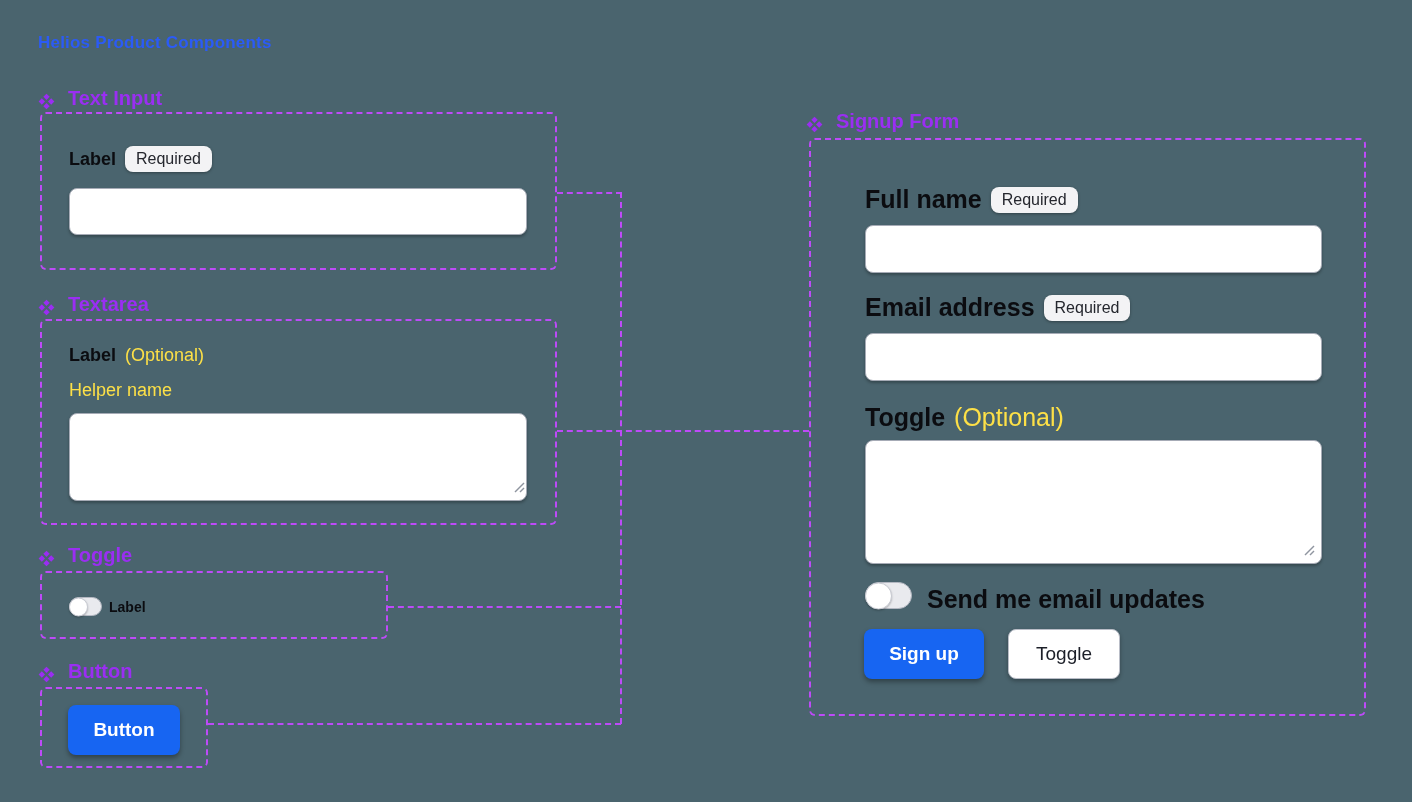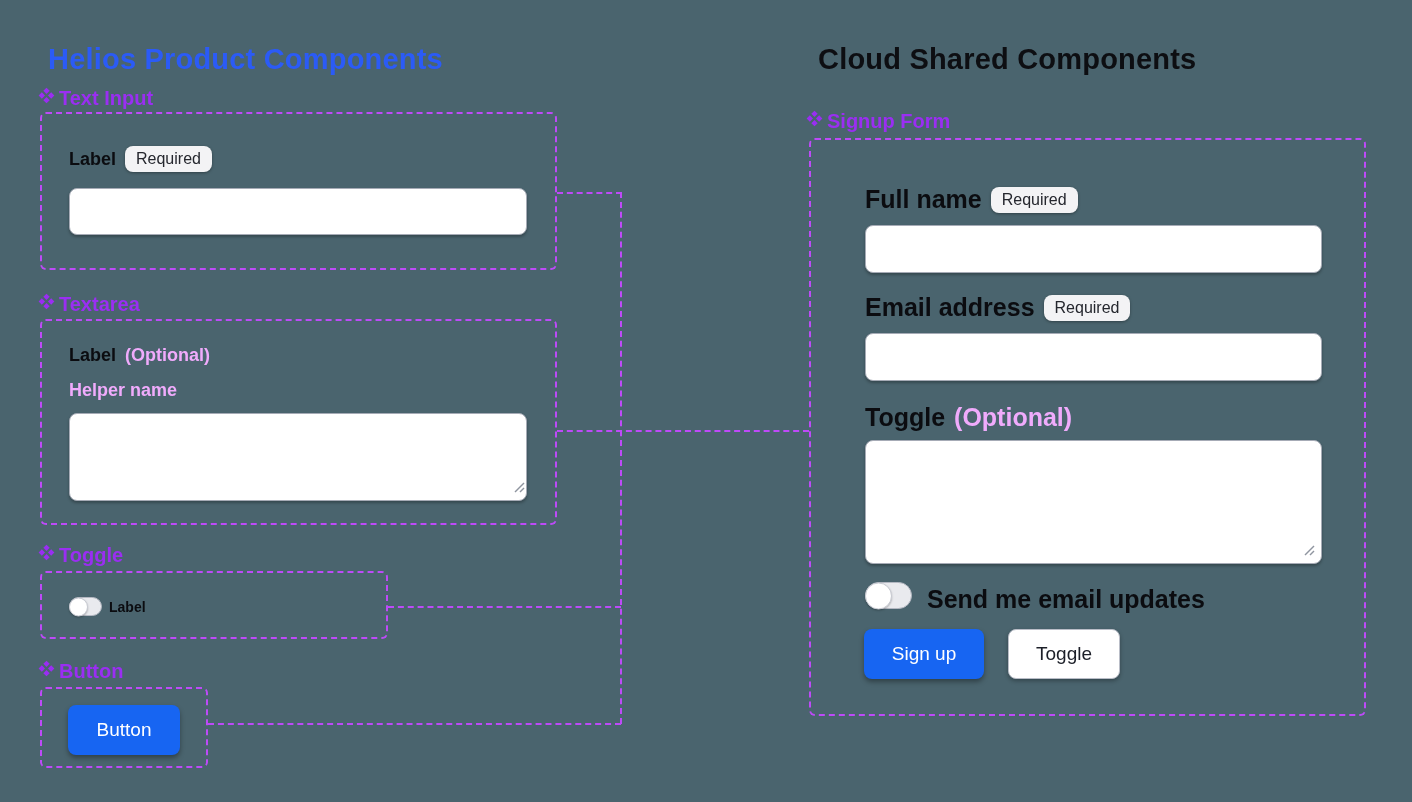--- a/index.html
+++ b/index.html
@@ -8,29 +8,29 @@
     background:#4a646e;
     font-family:"Liberation Sans","DejaVu Sans",sans-serif;
     overflow:hidden;
     position:relative;
   }
   .canvas{position:absolute;inset:0;}
 
   
   .page-title{
     position:absolute;
-    font-size:29px;font-weight:700;letter-spacing:.2px;
-    margin:10px;white-space:nowrap;
+    font-size:17px;font-weight:700;letter-spacing:.2px;
+    margin:0;white-space:nowrap;
   }
   .title-blue{color:#2b5bf6;}
   .title-dark{color:#0d0e12;}
 
   
   .comp-label{
-    position:absolute;display:flex;align-items:flex-start;gap:4px;
+    position:absolute;display:flex;align-items:flex-end;gap:13px;
     color:#9a2ef2;font-size:20px;font-weight:600;white-space:nowrap;
   }
   .comp-label svg{display:block;}
 
   
   .frame{
     position:absolute;
     border:2px dashed #bd4af8;
     border-radius:6px;
     box-sizing:border-box;
@@ -39,21 +39,21 @@
   
   .connector{position:absolute;}
   .connector.h{border-top:2px dashed #bd4af8;height:0;}
   .connector.v{border-left:2px dashed #bd4af8;width:0;}
 
   
   .label-row{position:absolute;display:flex;align-items:center;gap:9px;white-space:nowrap;}
   .field-label{color:#0b0c10;font-weight:700;}
   .fs18{font-size:18px;}
   .fs19{font-size:25px;}
-  .muted{color:#f0abfc;font-weight:700;}
+  .muted{color:#fde047;font-weight:400;}
   .badge{
     background:#f3f3f5;color:#25272e;
     border-radius:8px;padding:3px 11px;
     font-size:16px;line-height:20px;
     box-shadow:0 1px 3px rgba(0,0,0,.35);
   }
 
   
   .ui-input,.ui-textarea{
     position:absolute;box-sizing:border-box;
@@ -80,42 +80,41 @@
   }
   .toggle.sm{width:33px;height:19px;}
   .toggle.sm .knob{width:19px;height:19px;}
   .toggle.lg{width:47px;height:27px;}
   .toggle.lg .knob{width:27px;height:27px;}
   .toggle-label{color:#0b0c10;font-weight:700;position:absolute;white-space:nowrap;}
 
   
   .btn{
     position:absolute;box-sizing:border-box;
-    border-radius:8px;font-family:inherit;font-weight:400;
+    border-radius:8px;font-family:inherit;font-weight:700;
     display:flex;align-items:center;justify-content:center;
     cursor:pointer;white-space:nowrap;
   }
   .btn-primary{
     background:#1765f2;color:#ffffff;border:none;
     font-size:19px;
     box-shadow:0 3px 5px rgba(0,0,0,.35);
   }
   .btn-secondary{
     background:#ffffff;color:#1c1f28;border:1.5px solid #b9bdc7;
     font-size:19px;font-weight:500;
     box-shadow:0 2px 4px rgba(0,0,0,.3);
   }
 </style>
 </head>
 <body>
 
 <div class="canvas">
 
   <h1 class="page-title title-blue" style="left:38px;top:33px">Helios Product Components</h1>
-  <h1 class="page-title title-dark" style="left:808px;top:33px">Cloud Shared Components</h1>
 
   <div class="connector h" style="left:557px;top:192px;width:65px"></div>
   <div class="connector v" style="left:620px;top:192px;height:532px"></div>
   <div class="connector h" style="left:557px;top:430px;width:252px"></div>
   <div class="connector h" style="left:388px;top:606px;width:233px"></div>
   <div class="connector h" style="left:208px;top:723px;width:413px"></div>
 
   <div class="comp-label" style="left:38px;top:87px">
     <svg width="17" height="17" viewBox="0 0 16 16" fill="currentColor">
       <path d="M8 0.6 L11 3.6 L8 6.6 L5 3.6 Z"></path>

